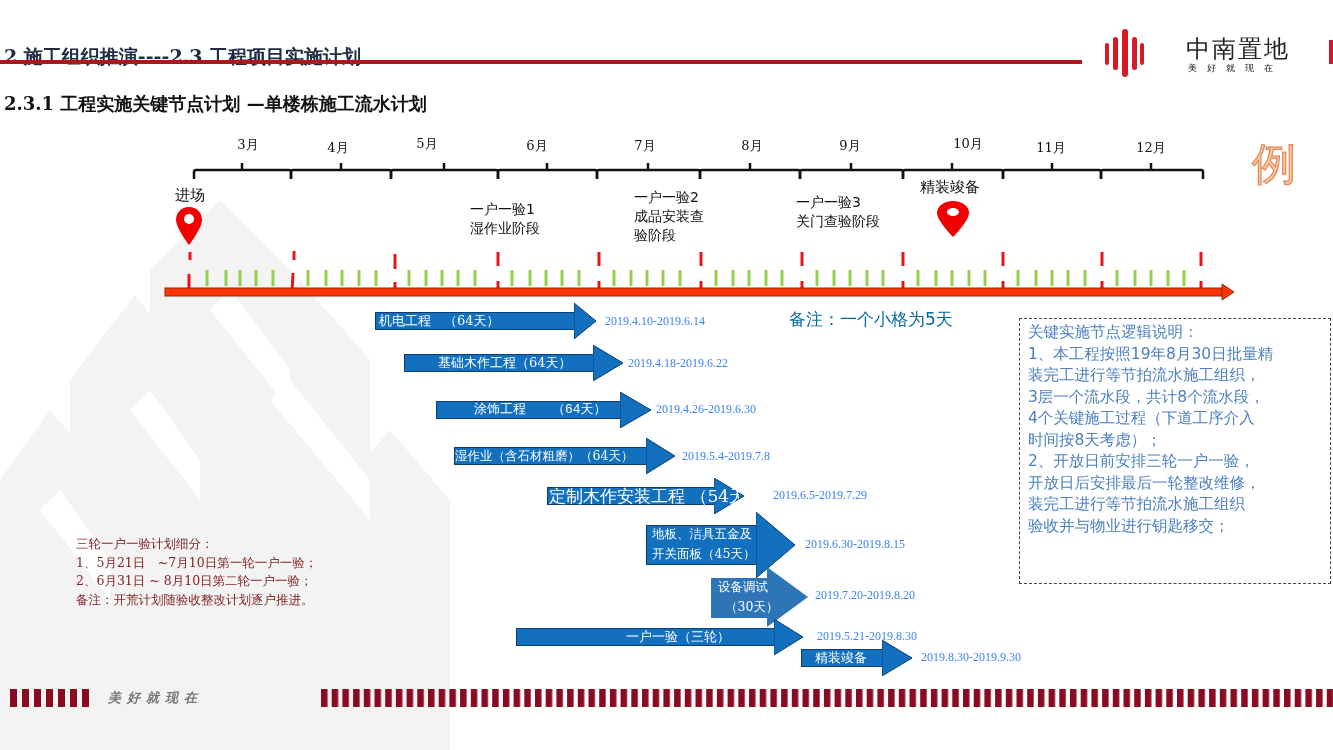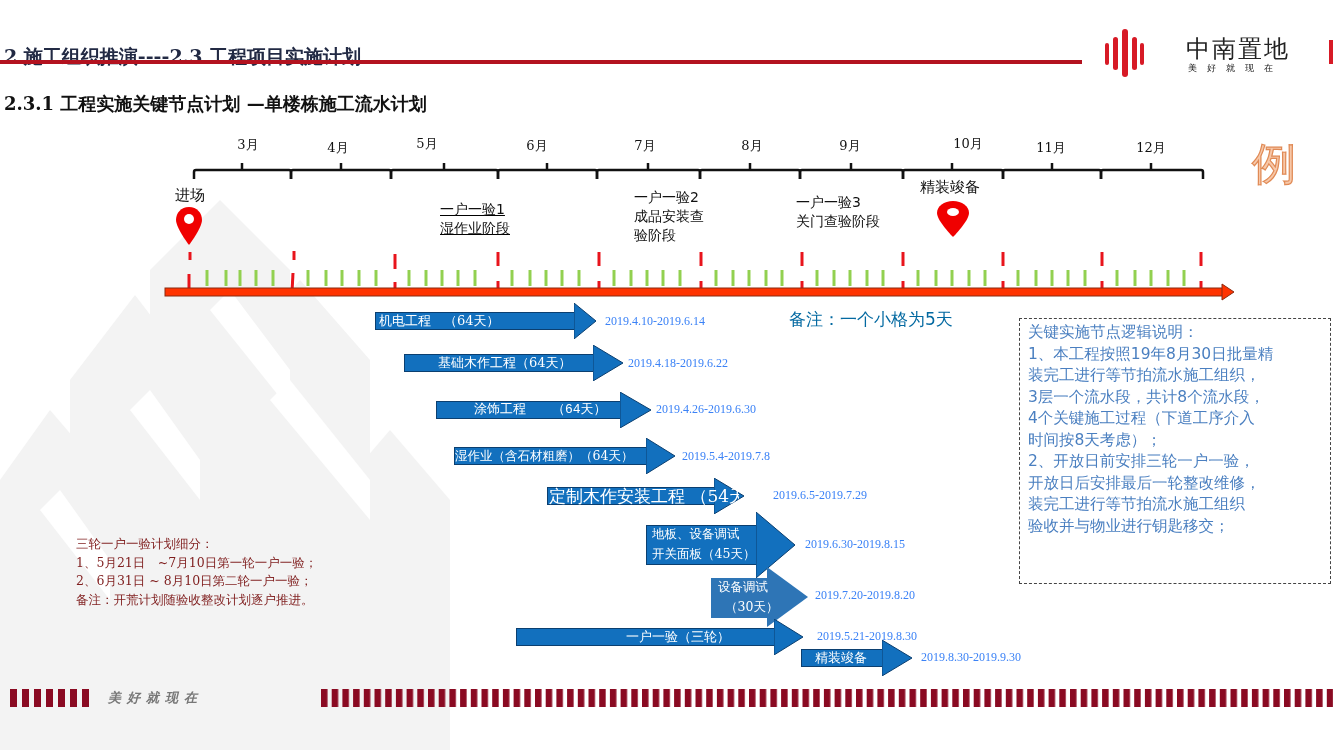--- a/index.html
+++ b/index.html
@@ -106,21 +106,21 @@
 <div class="abs month" style="left:951px;top:135px;margin-left:17px;">10月</div>
 <div class="abs month" style="left:1051px;top:139px;">11月</div>
 <div class="abs month" style="left:1151px;top:139px;">12月</div>
 
 <div class="abs ms-label" style="left:175px;top:186px;font-size:15px;">进场</div>
 <svg class="abs" style="left:175px;top:206px;z-index:2;" width="28" height="40" viewBox="0 0 28 40">
   <path d="M14,1 C6,1 1,7 1,14 C1,22 14,39 14,39 C14,39 27,22 27,14 C27,7 22,1 14,1 Z" fill="#f00000"></path>
   <circle cx="14" cy="13" r="5" fill="#ffffff"></circle>
 </svg>
 
-<div class="abs" style="left:440px;top:200px;text-decoration:underline;">
+<div class="abs" style="left:470px;top:200px;">
   <div class="ms-label">一户一验1</div>
   <div class="ms-label">湿作业阶段</div>
 </div>
 <div class="abs" style="left:634px;top:188px;">
   <div class="ms-label">一户一验2</div>
   <div class="ms-label">成品安装查</div>
   <div class="ms-label">验阶段</div>
 </div>
 <div class="abs" style="left:796px;top:193px;">
   <div class="ms-label">一户一验3</div>
@@ -258,21 +258,21 @@
     </svg>
   <div class="lbl" style="left:2px;width:190px;font-size:17px;">定制木作安装工程 （54天）</div>
 </div>
 <div class="date" style="left:773px;top:488px;">2019.6.5-2019.7.29</div>
 
 <div class="task" style="left:646px;top:512px;width:150px;height:66px;">
   <div class="body" style="top:13px;height:40px;width:114px;"></div>
   <svg style="left:110px;top:0;" width="40" height="66">
       <polygon points="0,0 39,33 0,66" fill="#1270be" stroke="#0b3f70" stroke-width="1"></polygon>
     </svg>
-  <div class="lbl" style="left:6px;top:13px;width:140px;font-size:12.5px;">地板、设备调试</div>
+  <div class="lbl" style="left:6px;top:13px;width:140px;font-size:12.5px;">地板、洁具五金及</div>
   <div class="lbl" style="left:6px;top:33px;width:140px;font-size:12.5px;">开关面板（45天）</div>
 </div>
 <div class="date" style="left:805px;top:537px;">2019.6.30-2019.8.15</div>
 
 <div class="task" style="left:711px;top:567px;width:98px;height:60px;">
   <div class="body" style="top:11px;height:40px;width:60px;background:#2e75b6;border-color:#2e75b6;"></div>
   <svg style="left:56px;top:0;" width="42" height="60">
       <polygon points="0,0 41,30 0,60" fill="#2e75b6"></polygon>
     </svg>
   <div class="lbl" style="left:7px;top:11px;width:90px;font-size:12.5px;">设备调试</div>

